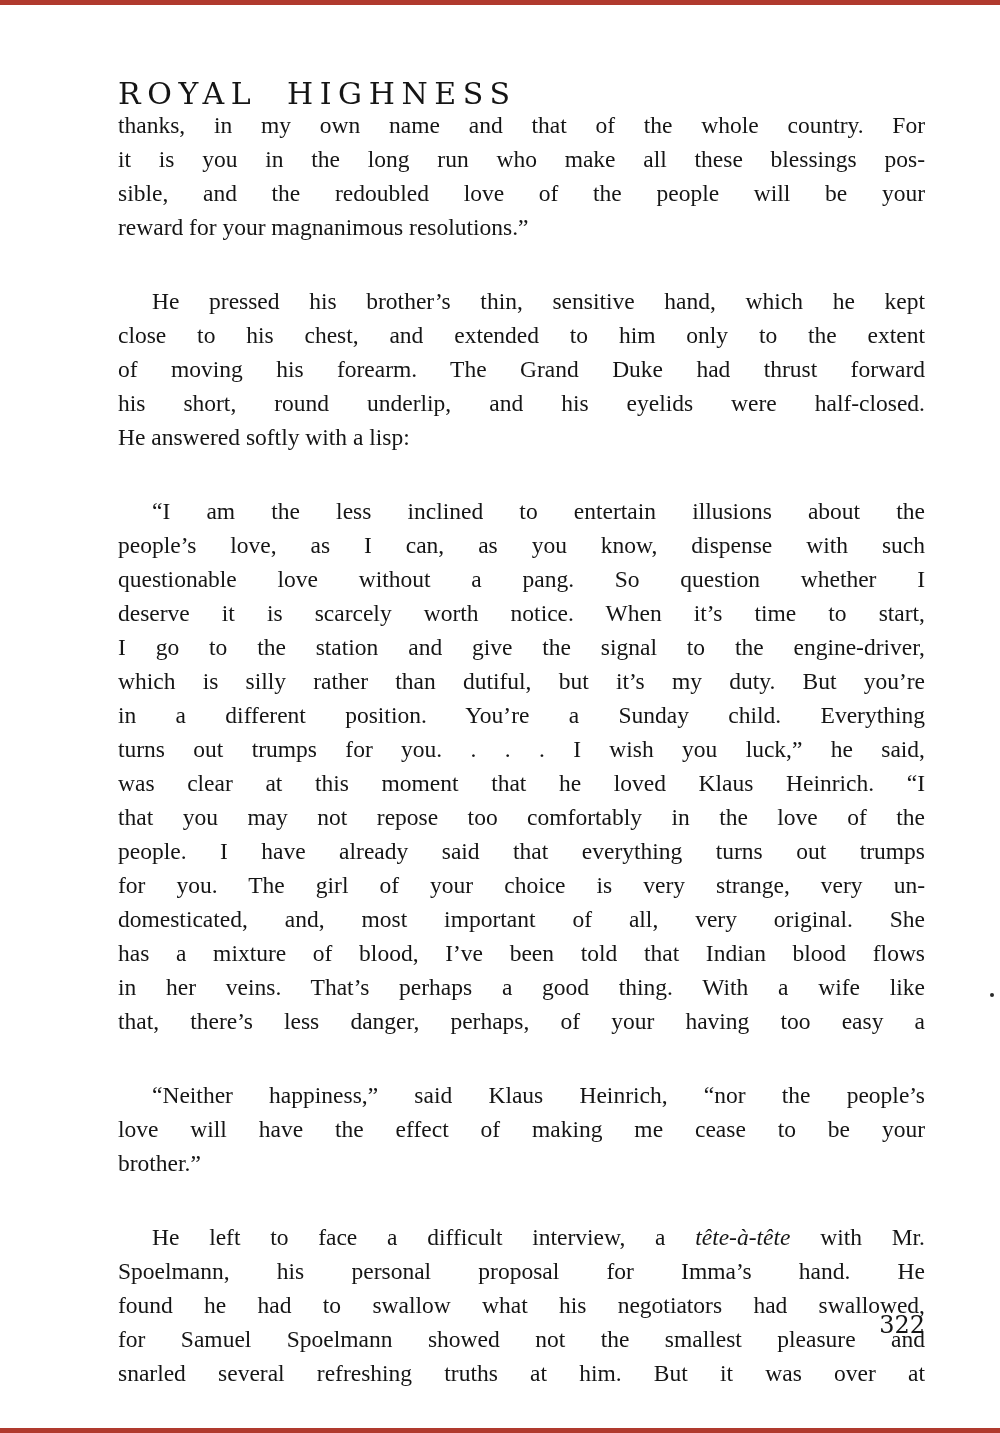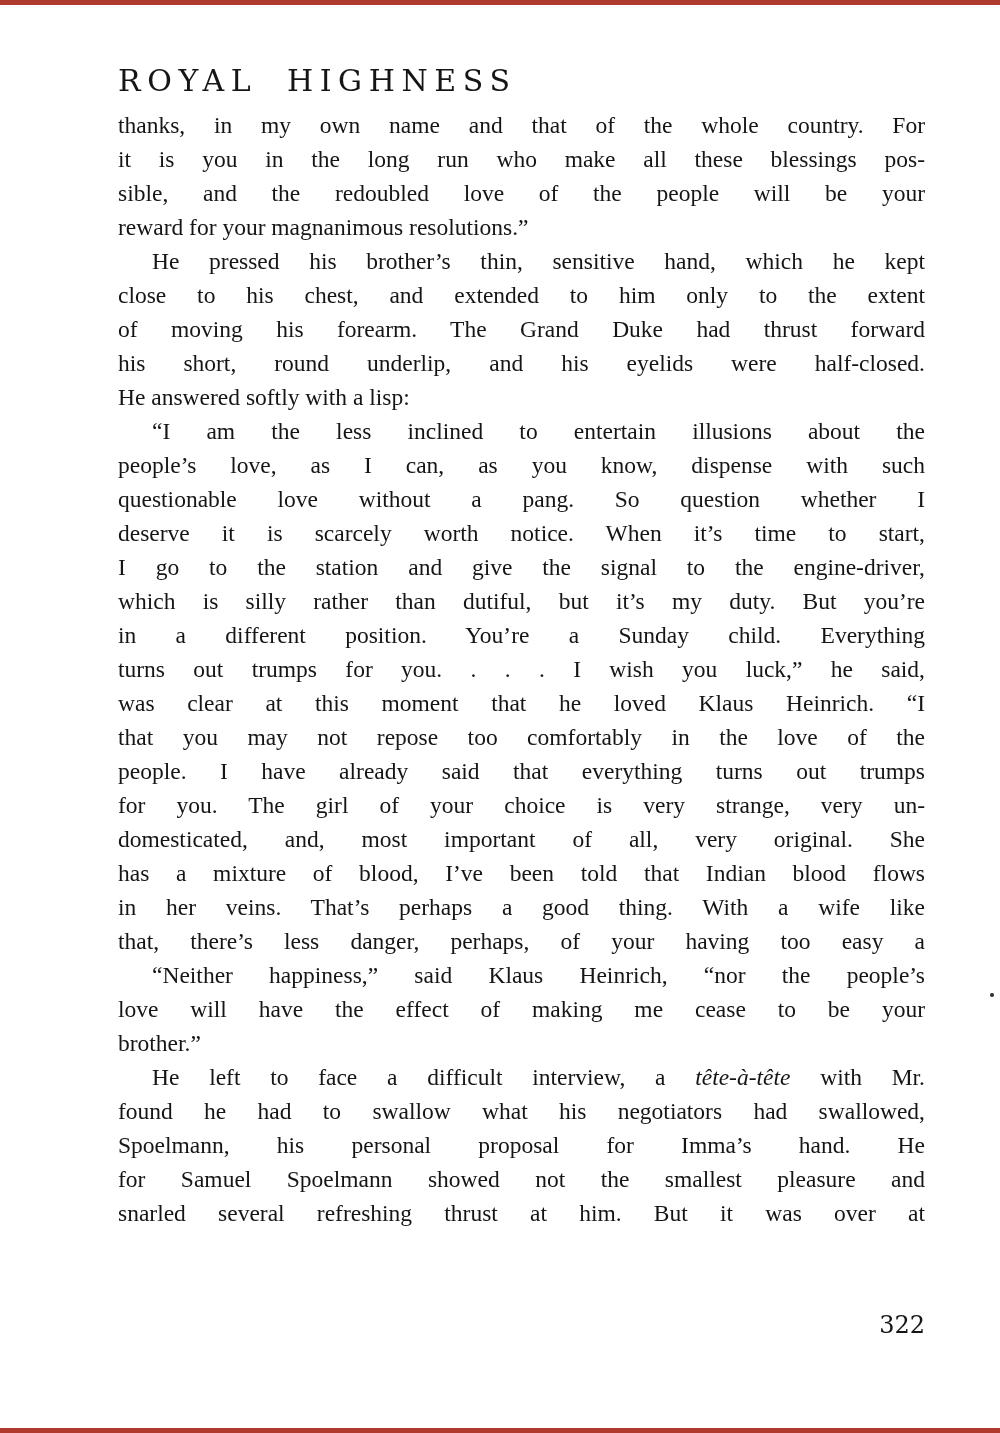--- a/index.html
+++ b/index.html
@@ -9,35 +9,35 @@
     position: relative;
     overflow: hidden;
     font-family: "DejaVu Serif", "Liberation Serif", serif;
     color: var(--ink, #151515);
   }
   .page { position: absolute; inset: 0; }
   .edge-rule { position: absolute; left: 0; width: 100%; height: 5px; background: var(--edge, #b03a2e); }
   .edge-rule.top { top: 0; }
   .edge-rule.bottom { bottom: 0; }
   .running-header {
-    position: absolute; left: 118px; top: 63px;
+    position: absolute; left: 118px; top: 76px;
     font-size: 30px; letter-spacing: 0.22em; word-spacing: 0.45em;
     white-space: nowrap;
   }
   .body-text { position: absolute; left: 118px; top: 108px; width: 807px; font-family: Liberation Serif, serif; }
   .para { margin: 0; }
   .line {
     height: 34px; line-height: 34px;
     font-size: 23.5px;
     text-align: justify;
     text-align-last: justify;
     overflow: hidden;
   }
   .line.last { text-align-last: left; }
-  .para.indent .line:first-child { text-indent: 34px; }
+  .para.indent .line:first-child { text-indent: 34px; margin-top: 40px; }
   .page-number {
     position: absolute; left: 118px; top: 1308px; width: 807px;
     text-align: right; font-size: 24px; line-height: 34px;
   }
   .speck {
     position: absolute; left: 990px; top: 993px;
     width: 4px; height: 4px; background: #2a2a2a; border-radius: 50%;
   }
 </style>
 </head>
@@ -80,24 +80,24 @@
         <div class="line"><span>in her veins.  That’s perhaps a good thing.  With a wife like</span></div>
         <div class="line"><span>that, there’s less danger, perhaps, of your having too easy a</span></div>
       </div>
       <div class="para indent">
         <div class="line"><span>“Neither happiness,” said Klaus Heinrich, “nor the people’s</span></div>
         <div class="line"><span>love will have the effect of making me cease to be your</span></div>
         <div class="line last"><span>brother.”</span></div>
       </div>
       <div class="para indent">
         <div class="line"><span>He left to face a difficult interview, a </span><i>tête-à-tête</i><span> with Mr.</span></div>
+        <div class="line"><span>Spoelmann, his personal proposal for Imma’s hand.  He</span></div>
         <div class="line"><span>found he had to swallow what his negotiators had swallowed,</span></div>
-        <div class="line"><span>Spoelmann, his personal proposal for Imma’s hand.  He</span></div>
         <div class="line"><span>for Samuel Spoelmann showed not the smallest pleasure and</span></div>
-        <div class="line"><span>snarled several refreshing thrust at him.  But it was over at</span></div>
+        <div class="line"><span>snarled several refreshing truths at him.  But it was over at</span></div>
       </div>
     </div>
 
   <div class="page-number">322</div>
 
   <div class="speck"></div>
 
   <div class="edge-rule bottom"></div>
 </div>
 

